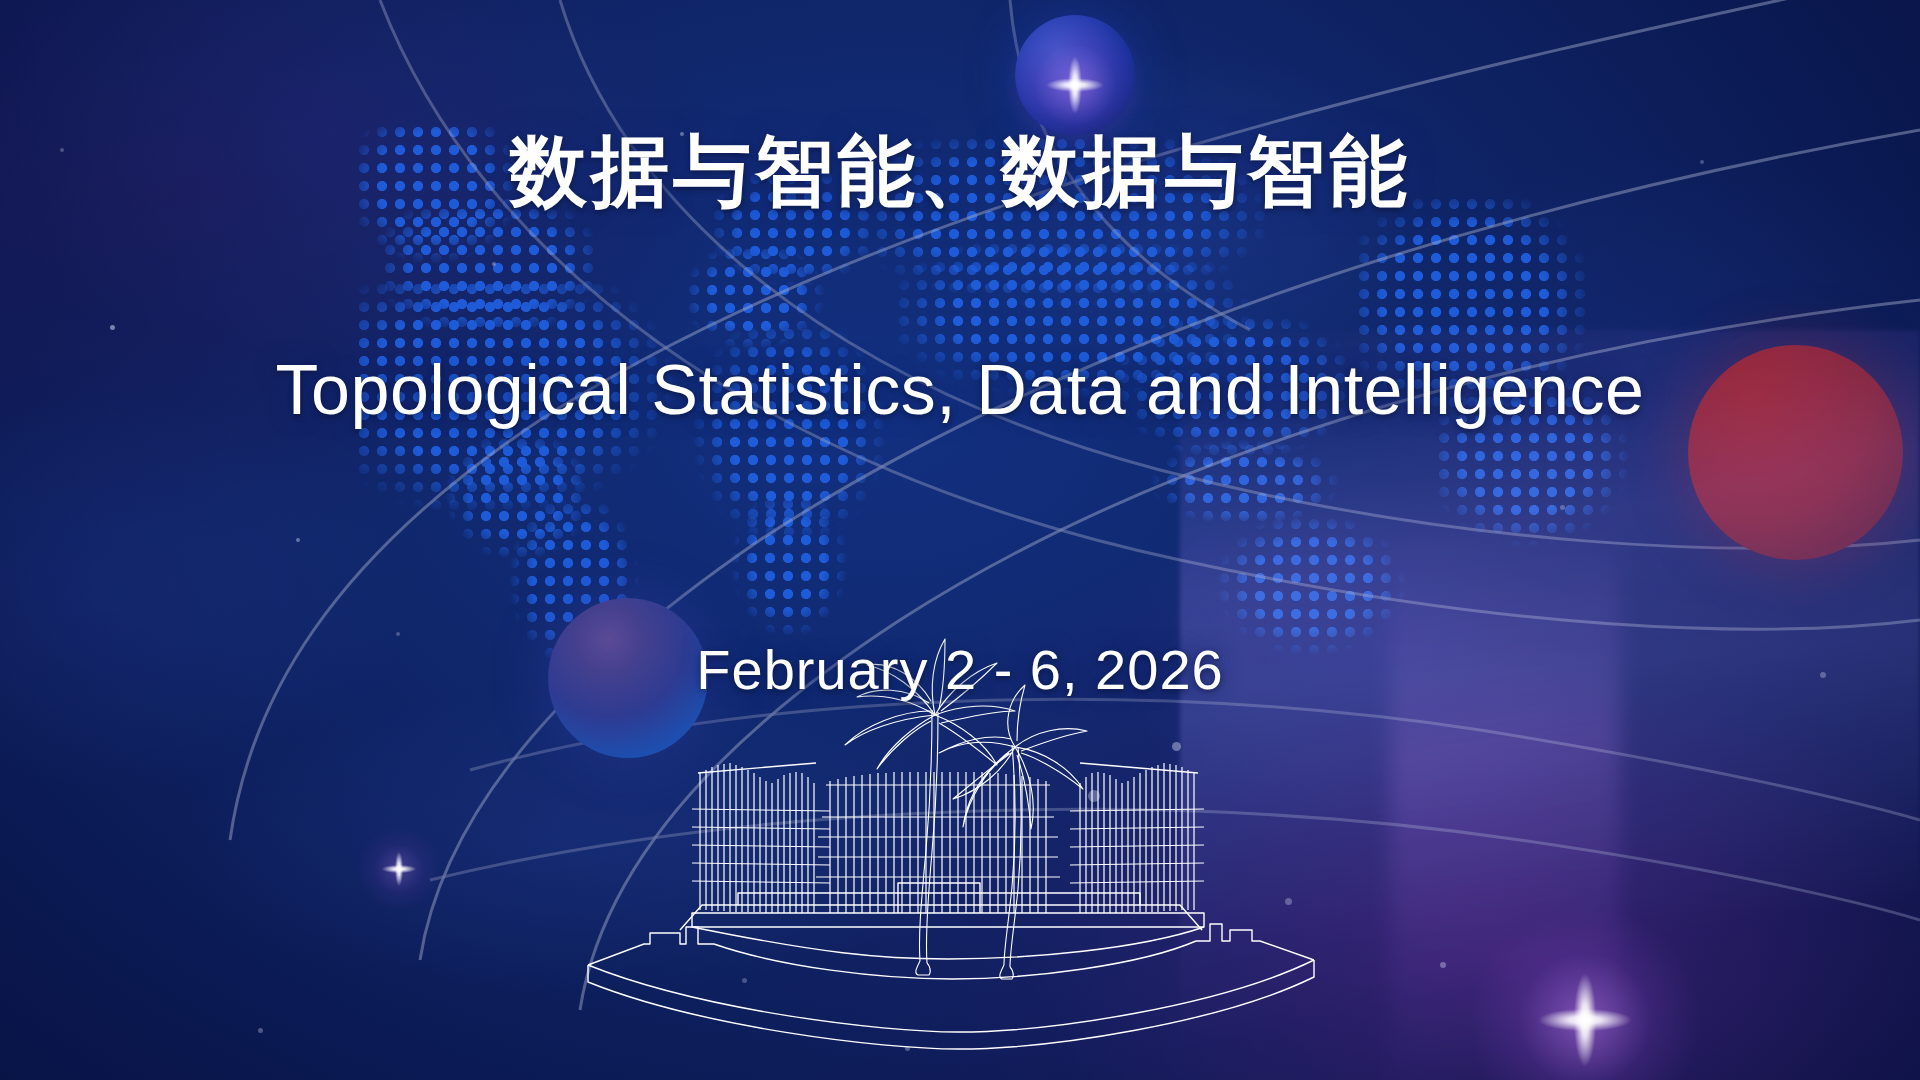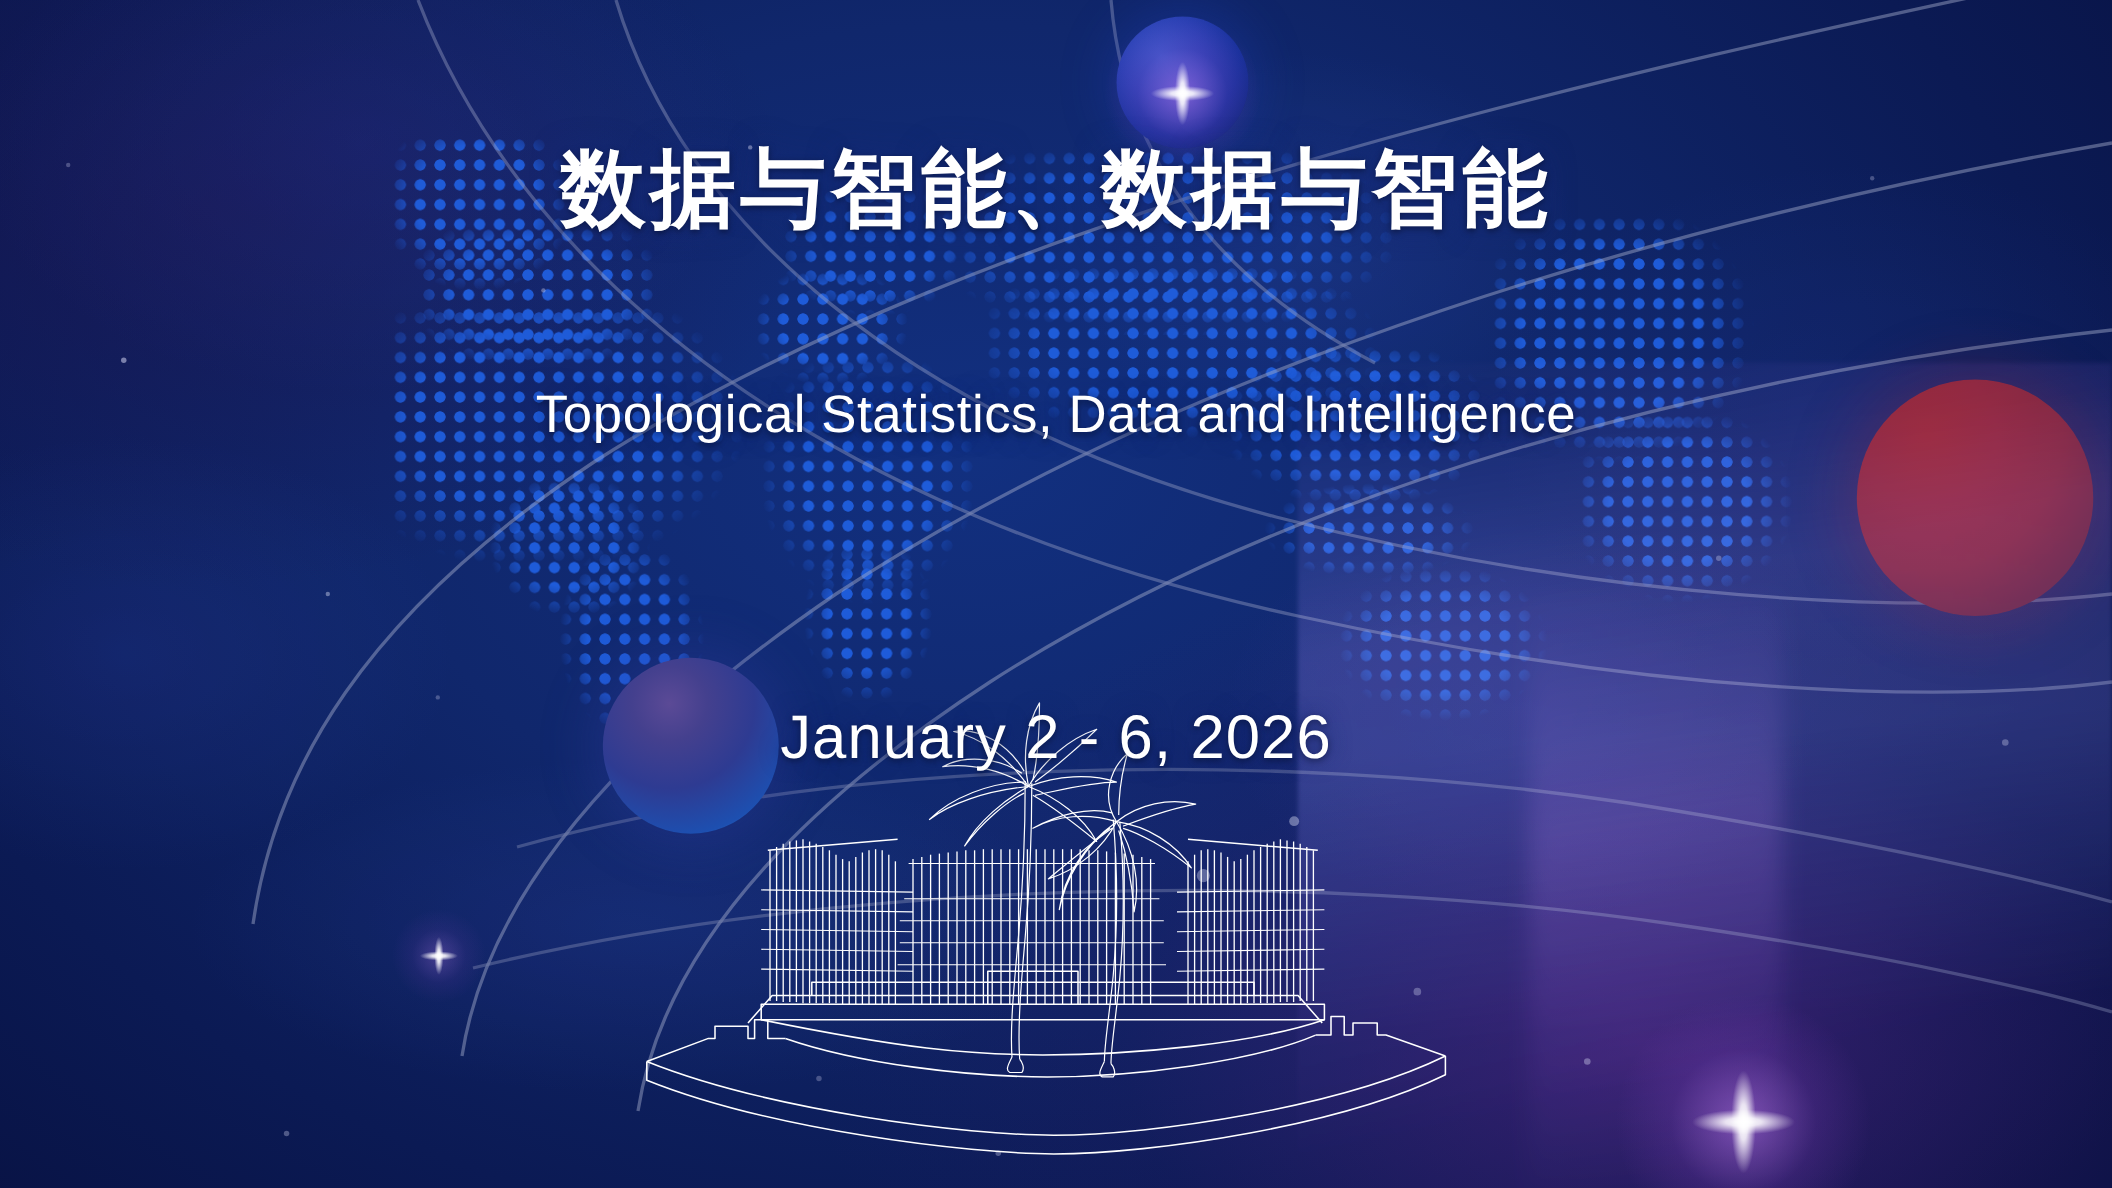--- a/index.html
+++ b/index.html
@@ -104,21 +104,21 @@
     color:#ffffff;
     font-family:"DejaVu Sans","Liberation Sans",sans-serif;
     font-size:78px;font-weight:700;letter-spacing:4px;
     text-shadow:0 0 26px rgba(20,40,120,.9), 0 2px 6px rgba(0,0,0,.55);
     white-space:nowrap;
   }
   #title-en{
     position:absolute;left:0;right:0;top:350px;
     text-align:center;
     color:#ffffff;
-    font-size:48px;font-weight:400;letter-spacing:.5px;
+    font-size:70px;font-weight:400;letter-spacing:.5px;
     text-shadow:0 0 22px rgba(15,35,110,.85), 0 2px 6px rgba(0,0,0,.45);
     white-space:nowrap;
   }
   #event-date{
     position:absolute;left:0;right:0;top:637px;
     text-align:center;
     color:#ffffff;
     font-size:56px;font-weight:500;letter-spacing:1px;
     text-shadow:0 0 20px rgba(15,35,110,.85), 0 2px 6px rgba(0,0,0,.45);
     white-space:nowrap;
@@ -380,15 +380,15 @@
             <path d="M0 0 C -30 22 -48 50 -52 80 C -46 50 -28 22 -6 6"></path>
           </g>
         </g>
 
       </g>
     </svg>
   </div>
 
   <div id="title-cn">数据与智能、数据与智能</div>
   <div id="title-en">Topological Statistics, Data and Intelligence</div>
-  <div id="event-date">January  2 - 6, 2026</div>
+  <div id="event-date">February  2 - 6, 2026</div>
 
 </div>
 
 </body></html>

